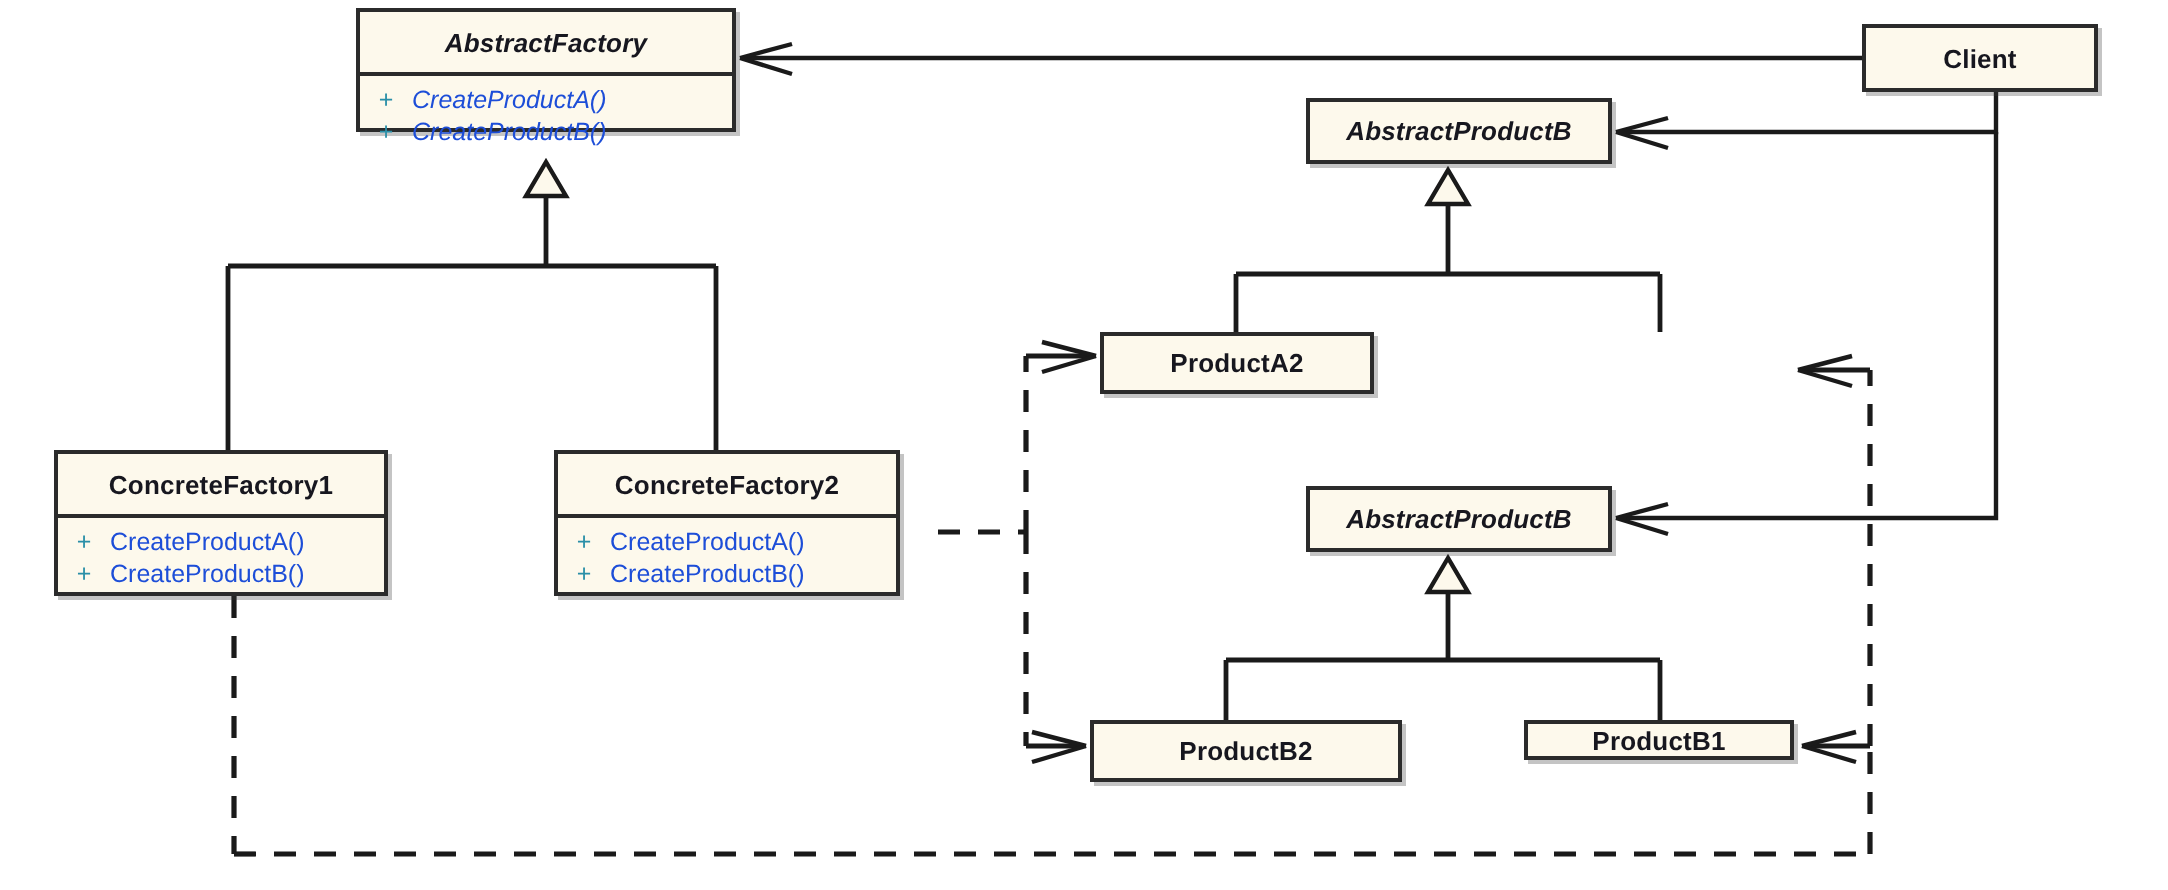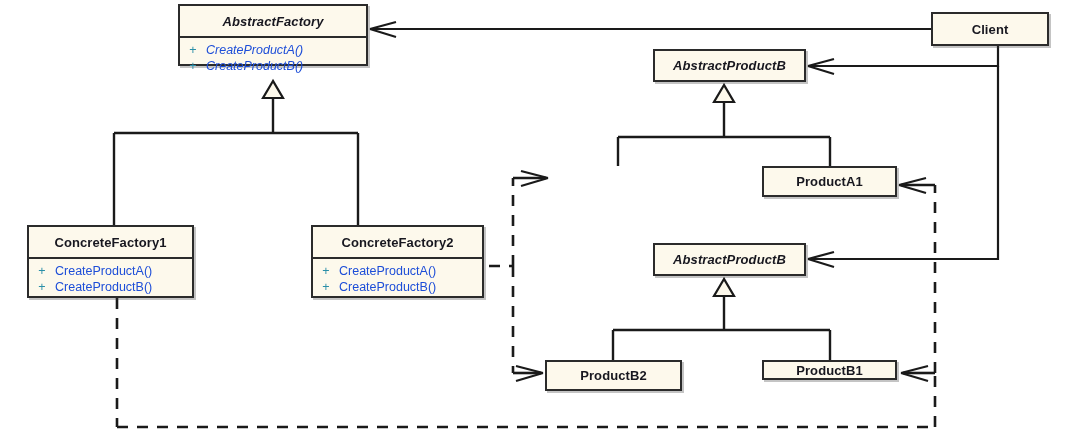--- a/index.html
+++ b/index.html
@@ -174,21 +174,21 @@
         <span class="vis">+</span>
         <span class="sig">CreateProductA()</span>
       </div>
       <div class="uml-member">
         <span class="vis">+</span>
         <span class="sig">CreateProductB()</span>
       </div>
     </div>
   </div>
 
-  <div class="uml-box" style="left:277px; top:225px; width:173px; height:73px;margin-left:34px;">
+  <div class="uml-box" style="left:277px; top:225px; width:173px; height:73px;">
     <div class="uml-title" style="height:30px;">ConcreteFactory2</div>
     <div class="uml-sep"></div>
     <div class="uml-members">
       <div class="uml-member">
         <span class="vis">+</span>
         <span class="sig">CreateProductA()</span>
       </div>
       <div class="uml-member">
         <span class="vis">+</span>
         <span class="sig">CreateProductB()</span>
@@ -197,30 +197,30 @@
   </div>
 
   <div class="uml-box uml-title" style="left:931px; top:12px; width:118px; height:34px;">
     <span>Client</span>
   </div>
 
   <div class="uml-box uml-title abstract" style="left:653px; top:49px; width:153px; height:33px;">
     <span>AbstractProductB</span>
   </div>
 
-  <div class="uml-box uml-title" style="left:762px; top:166px; width:135px; height:31px;">
-    <span>ProductA1</span>
-  </div>
-
+
+  <div class="uml-box uml-title" style="left:550px; top:166px; width:137px; height:31px;">
+    <span>ProductA2</span>
+  </div>
 
   <div class="uml-box uml-title abstract" style="left:653px; top:243px; width:153px; height:33px;">
     <span>AbstractProductB</span>
   </div>
 
   <div class="uml-box uml-title" style="left:762px; top:360px; width:135px; height:20px;">
     <span>ProductB1</span>
   </div>
 
-  <div class="uml-box uml-title" style="left:545px; top:360px; width:137px; height:31px;">
+  <div class="uml-box uml-title" style="left:545px; top:360px; width:156px; height:31px;">
     <span>ProductB2</span>
   </div>
 
 </div>
 
 </body></html>

